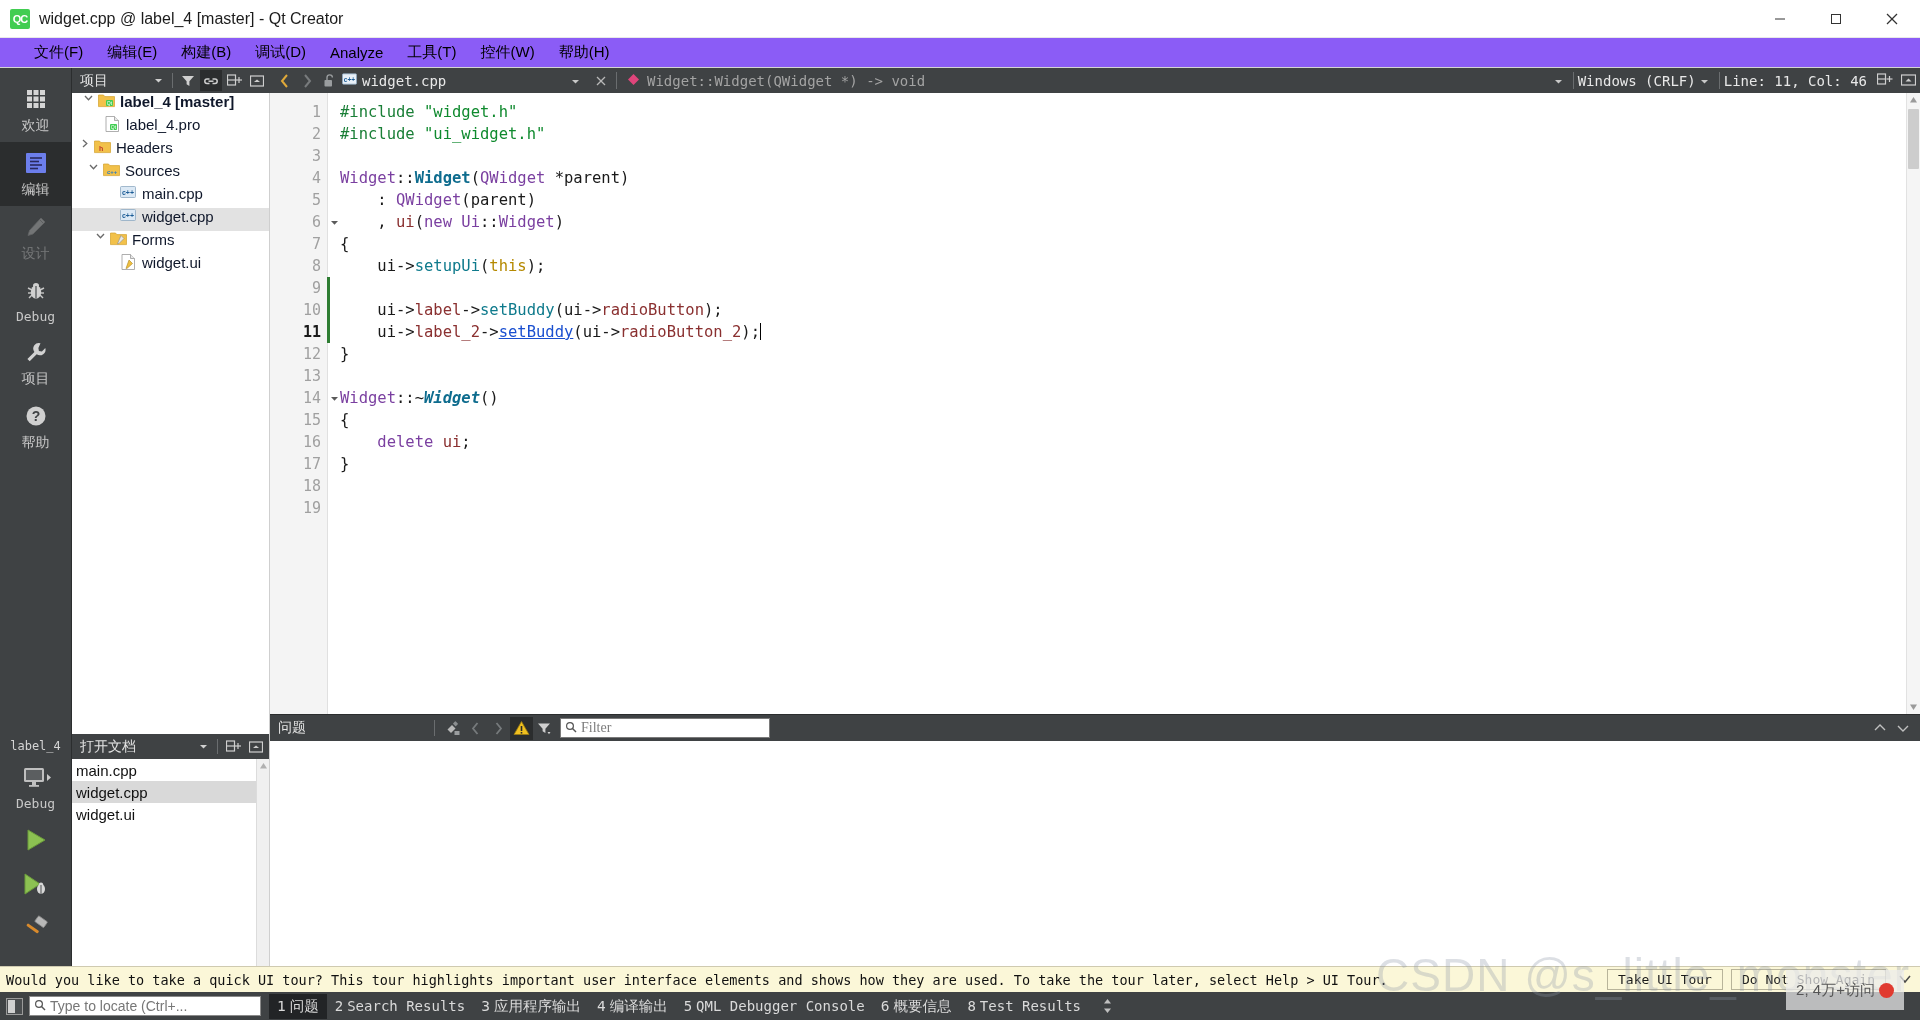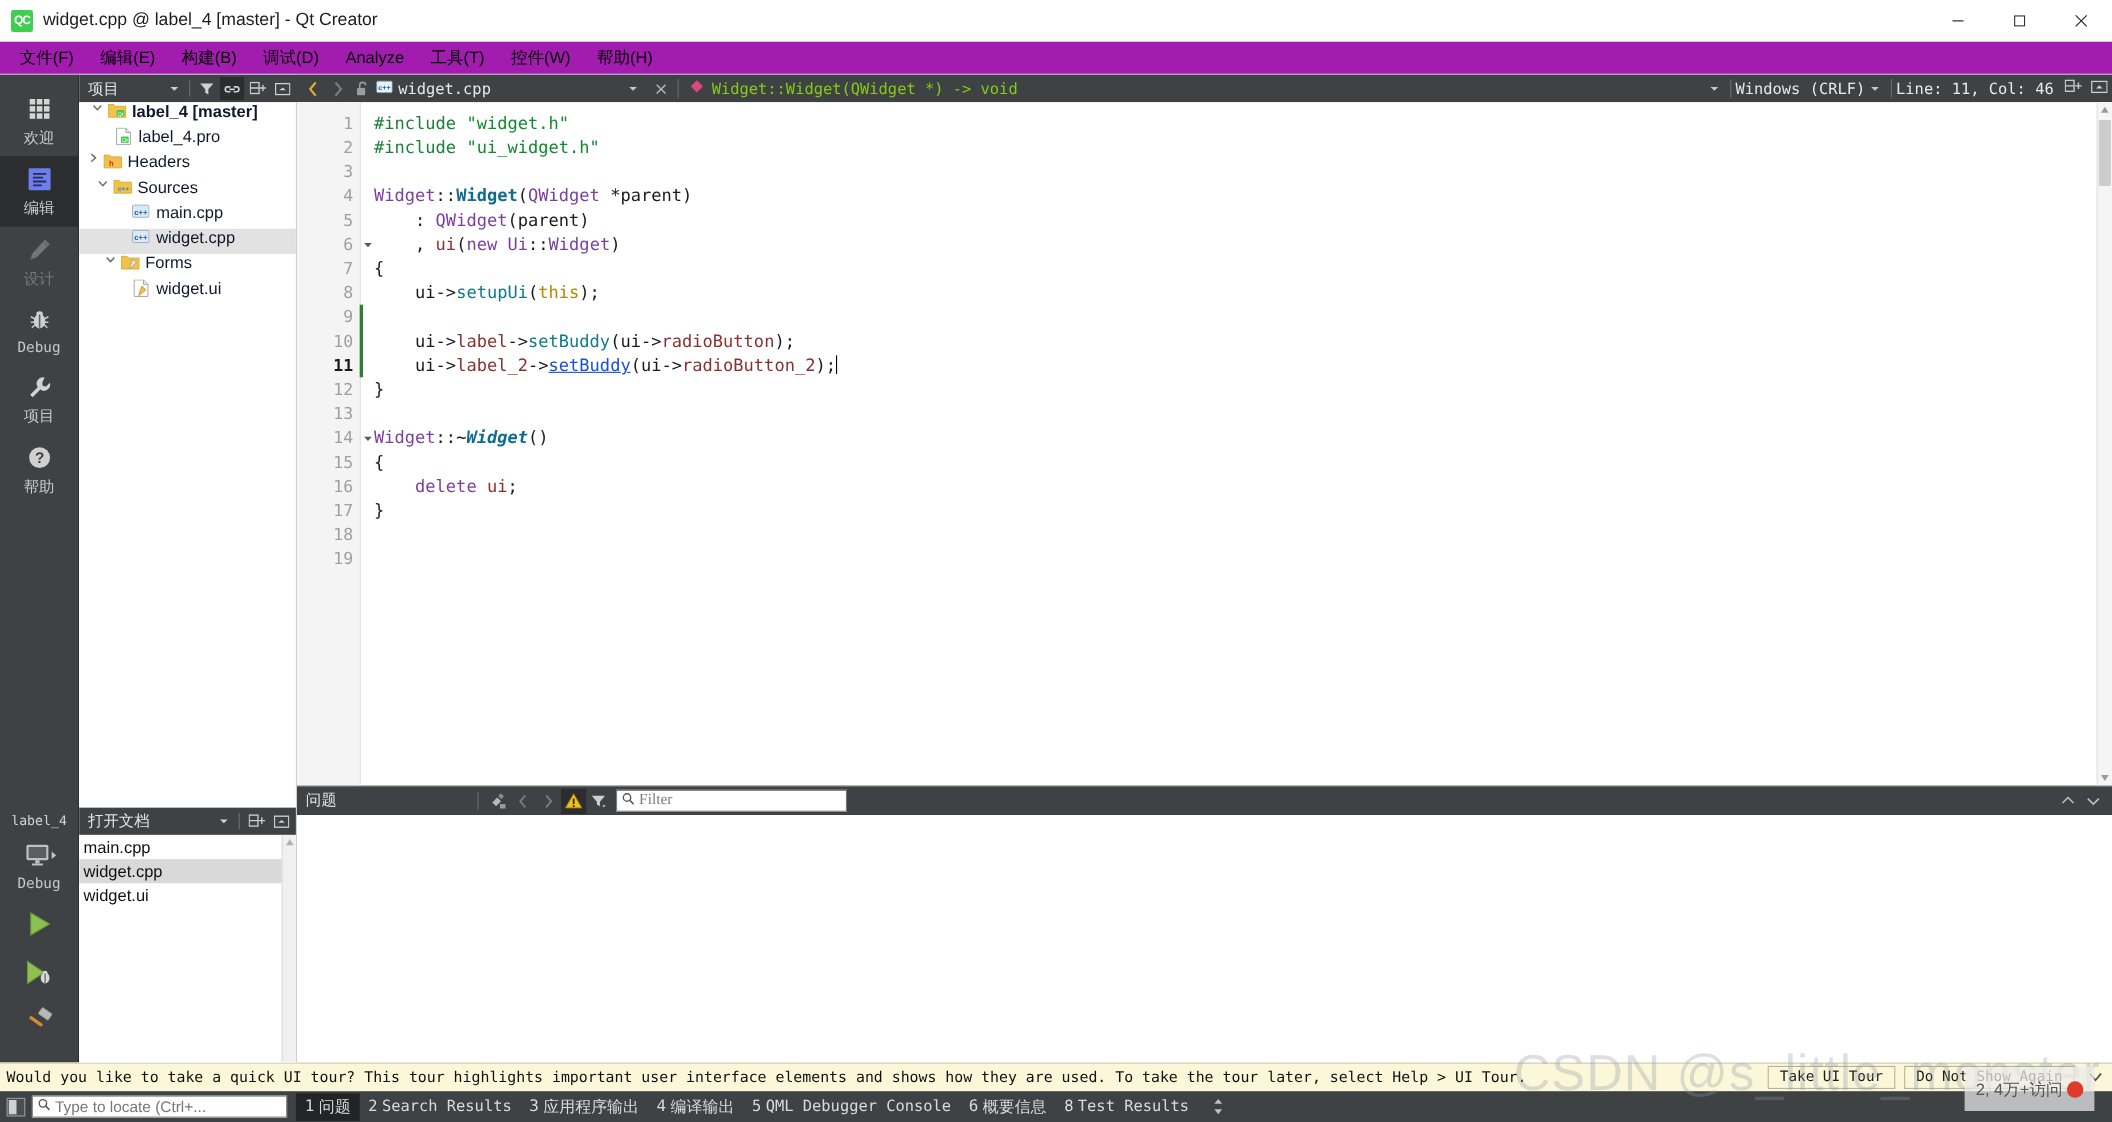--- a/index.html
+++ b/index.html
@@ -24,22 +24,22 @@
   .tb-title { font-size: 16px; color: #1c1c1c; font-family: "Liberation Sans", sans-serif; }
   .tb-spacer { flex: 1; }
   .tb-btn {
     width: 56px; height: 38px; display: flex; align-items: center; justify-content: center;
     color: #333; font-size: 15px;
   }
   .tb-btn svg { display: block; }
 
   
   .menubar {
-    height: 30px; background: #a21caf; display: flex; align-items: center;
-    border-bottom: 1px solid #d4d4d4; flex: 0 0 30px; padding-left: 6px;
+    height: 30px; background: #8b5cf6; display: flex; align-items: center;
+    border-bottom: 1px solid #d4d4d4; flex: 0 0 30px; padding-left: 22px;
   }
   .menu-item {
     padding: 4px 12px; font-size: 15px; color: #000; height: 100%;
     display: flex; align-items: center; white-space: nowrap;
   }
 
   
   .body-row { flex: 1; display: flex; min-height: 0; }
 
   
@@ -115,21 +115,21 @@
     display: flex; align-items: center; height: 22px; padding: 0 4px 0 2px;
     font-family: "DejaVu Sans Mono", monospace; font-size: 14px; color: #e8e8e8;
     min-width: 250px;
   }
   .et-file .fname { margin-left: 5px; }
   .et-file .sp { flex: 1; }
   .et-combo-arrow { margin: 0 6px 0 4px; }
   .et-vsep { width: 1px; height: 17px; background: #6a6d6f; margin: 0 4px; }
   .et-symbol {
     display: flex; align-items: center; font-family: "DejaVu Sans Mono", monospace;
-    font-size: 14px; color: #84cc16; padding-left: 6px; flex: 1; min-width: 0;
+    font-size: 14px; color: #a3a3a3; padding-left: 6px; flex: 1; min-width: 0;
   }
   .et-symbol .txt { margin-left: 7px; white-space: nowrap; overflow: hidden; }
   .et-right { display: flex; align-items: center; padding-right: 4px; }
   .et-right .lbl { font-family: "DejaVu Sans Mono", monospace; font-size: 14px; color: #e8e8e8; white-space: nowrap; }
 
   
   .codewrap { flex: 1; display: flex; background: #fff; position: relative; min-height: 0; overflow: hidden; }
   .gutter {
     width: 58px; flex: 0 0 58px; background: #f4f4f4; border-right: 1px solid #e0e0e0;
     padding-top: 8px; position: relative;

